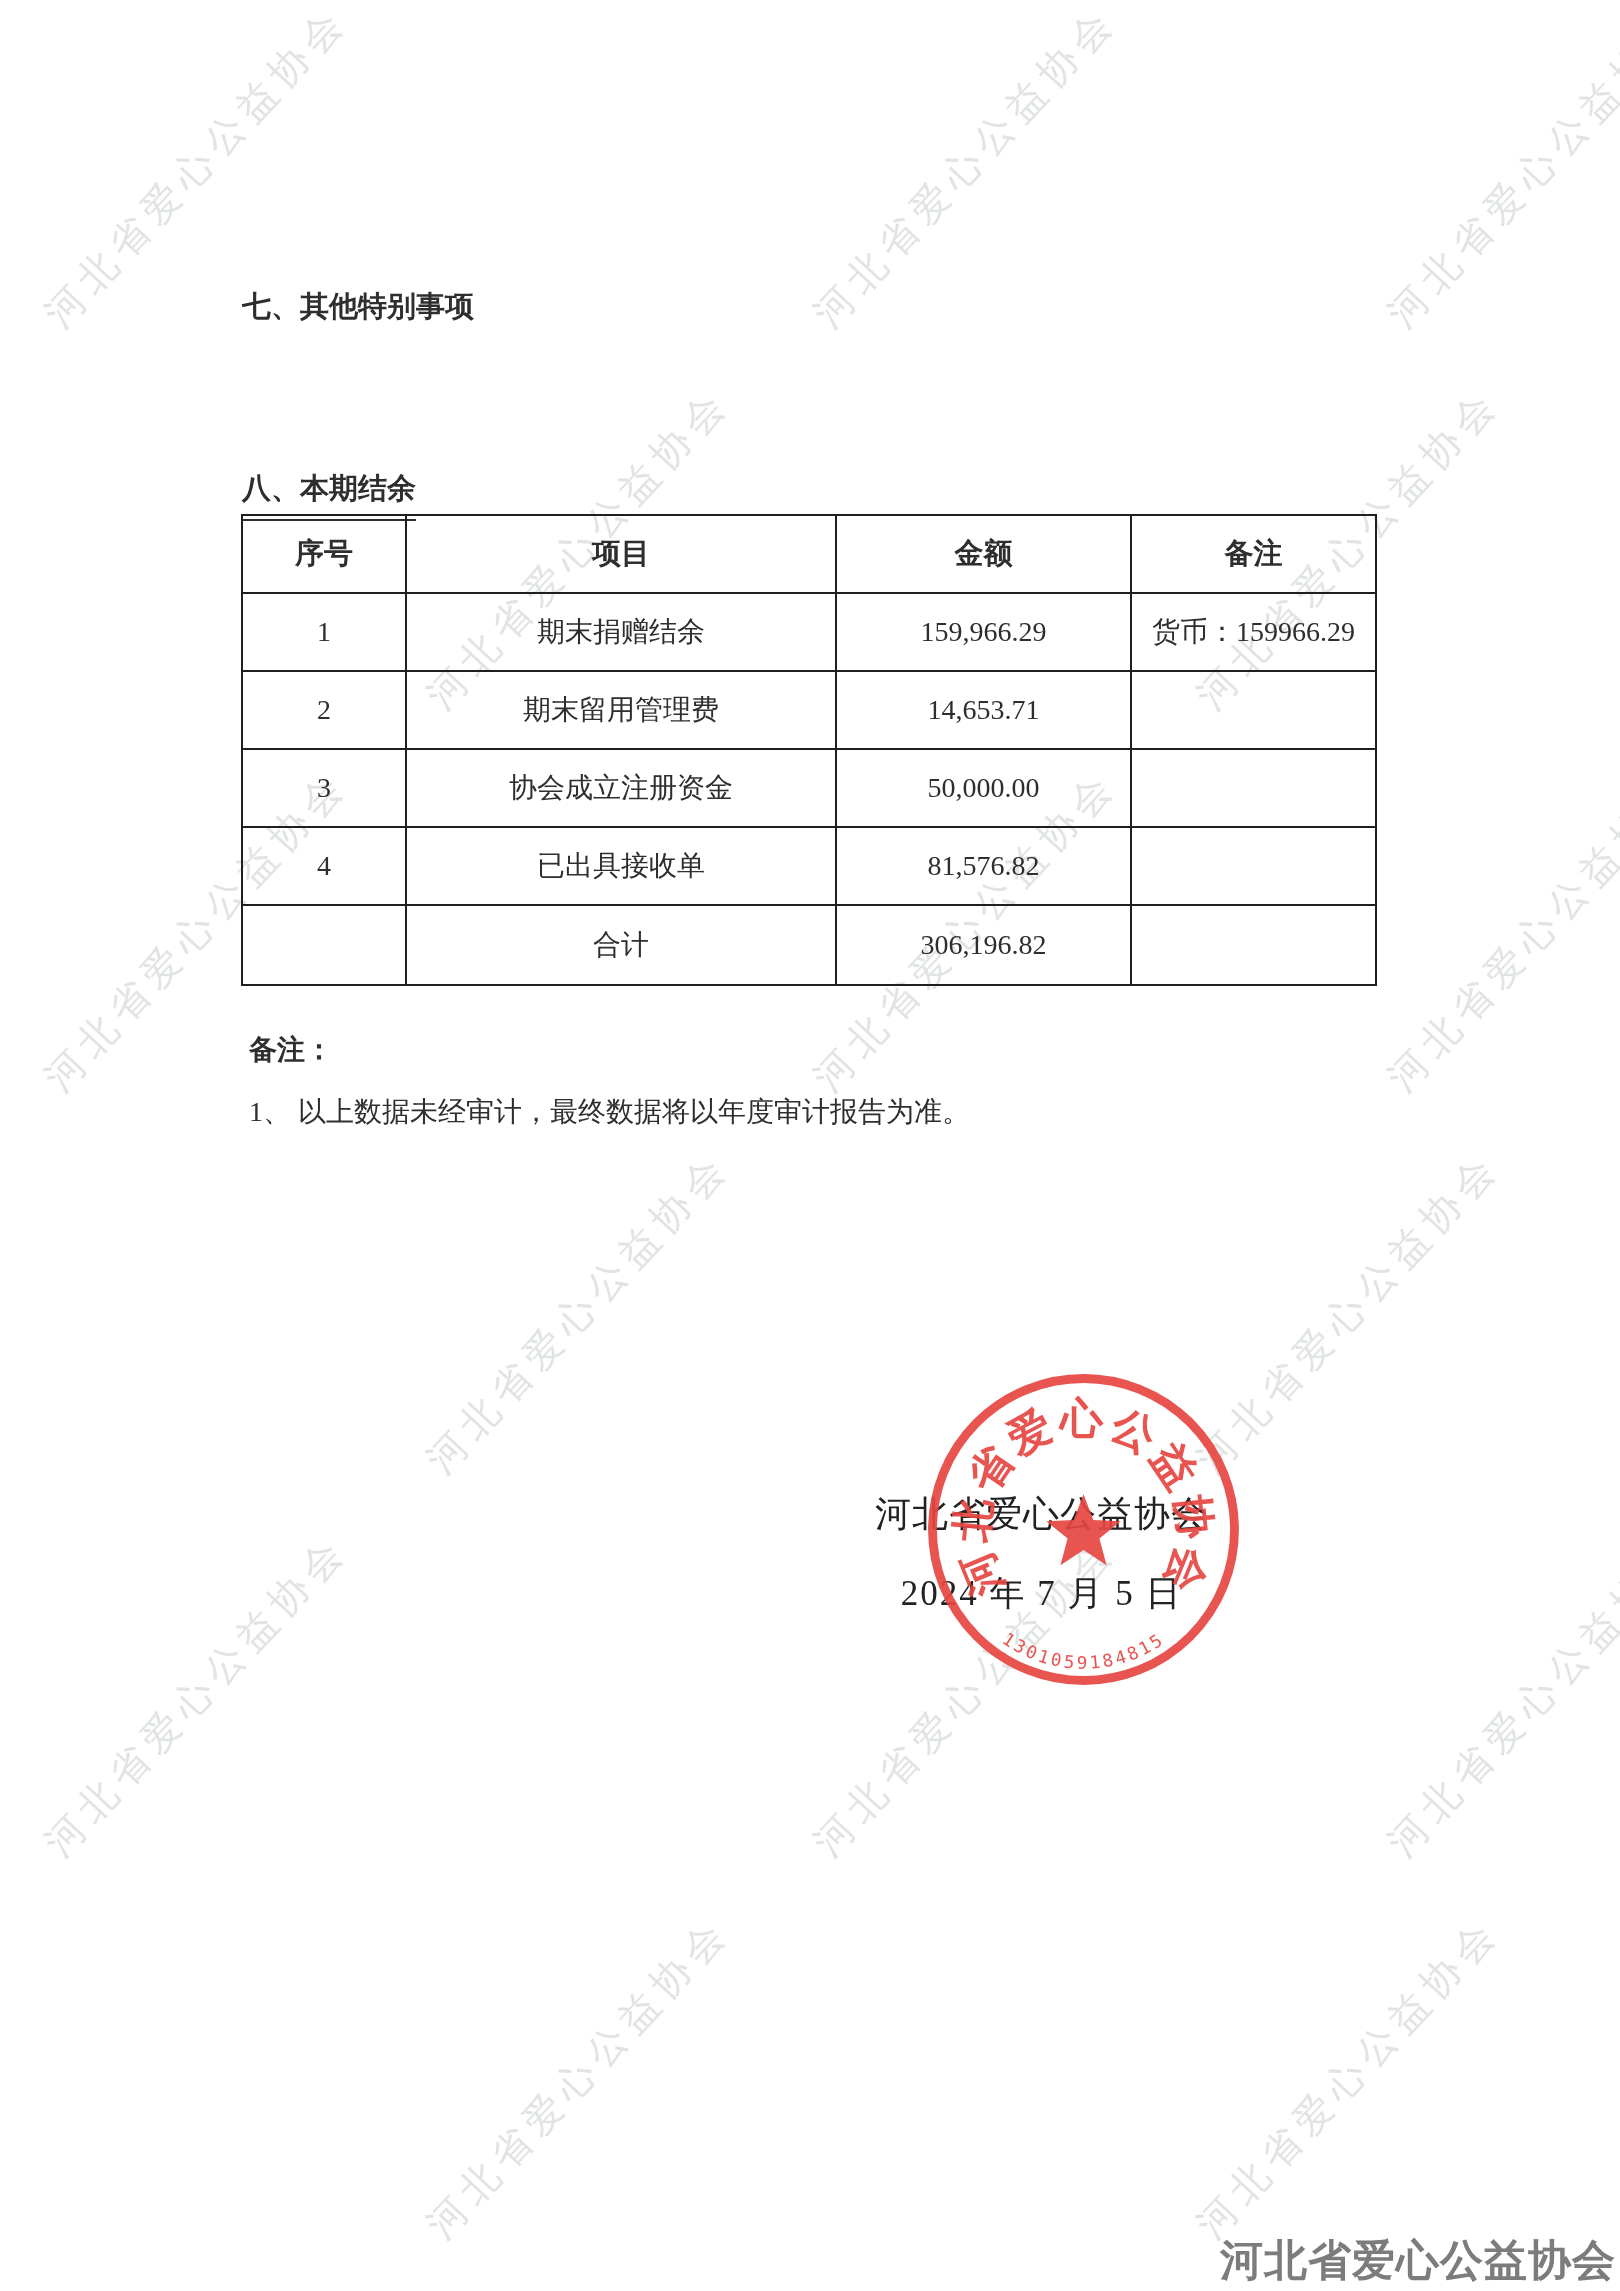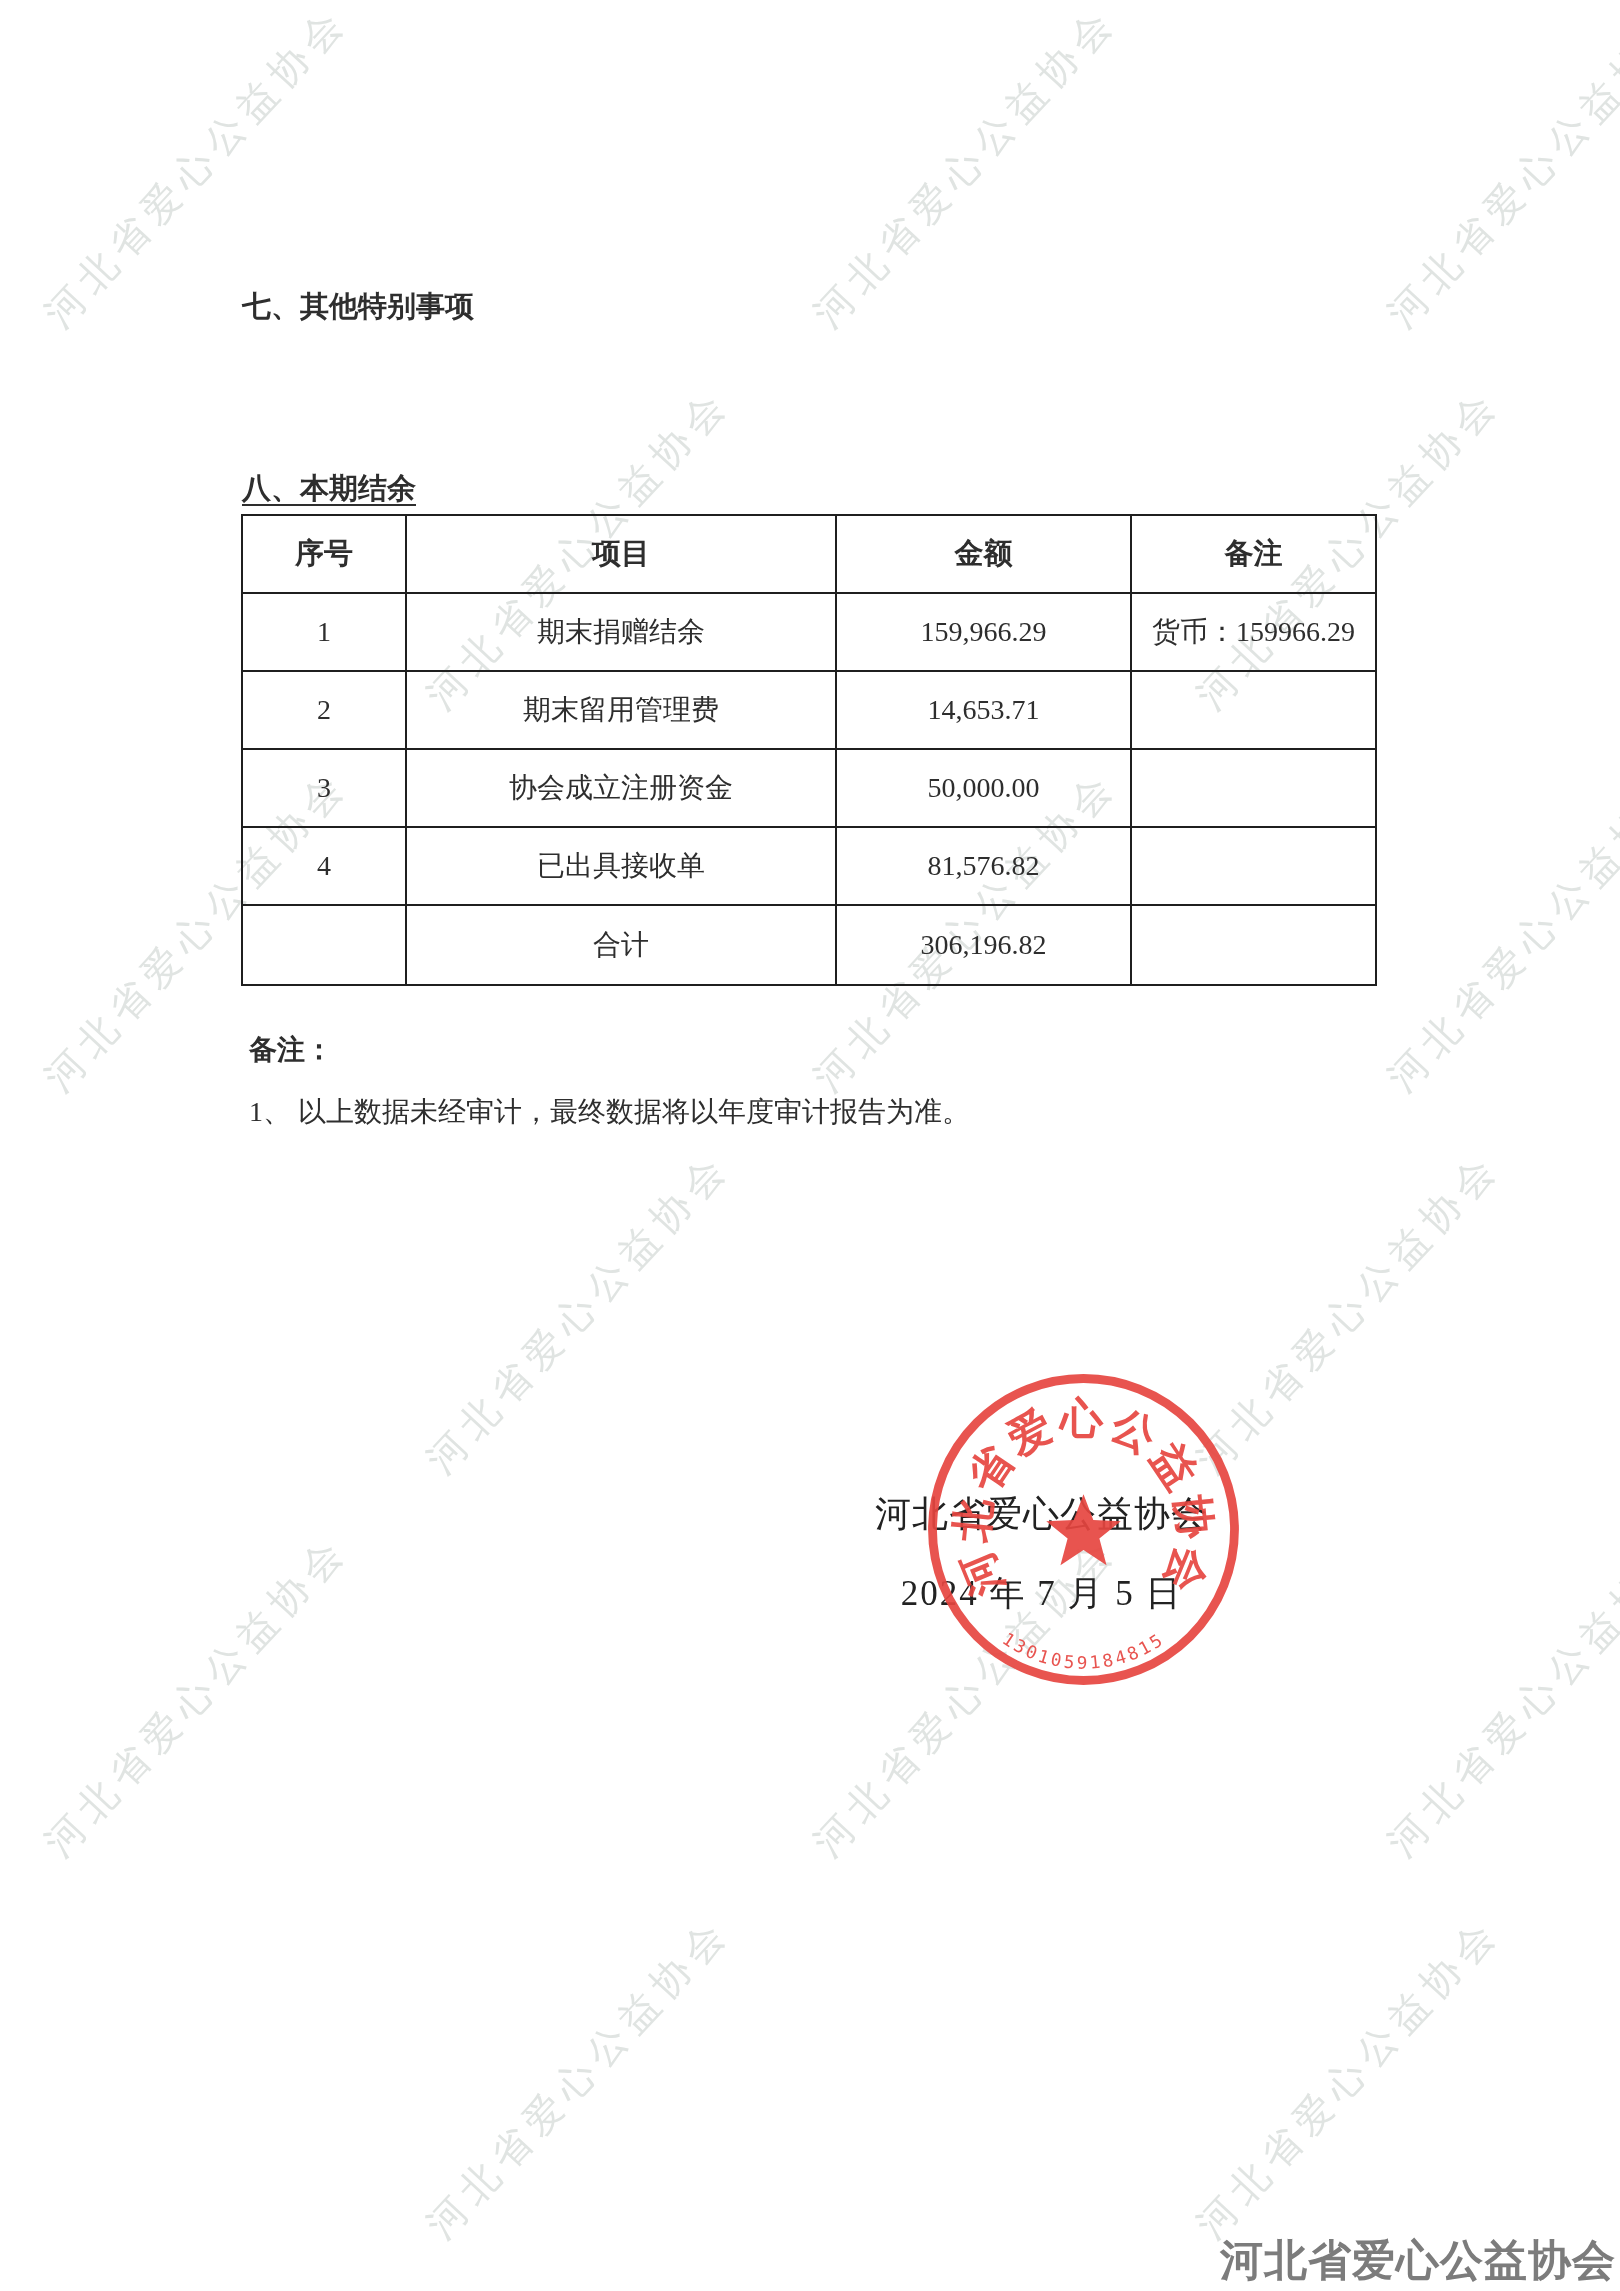--- a/index.html
+++ b/index.html
@@ -23,21 +23,21 @@
     font-family:"Liberation Sans","DejaVu Sans",sans-serif;
     font-size:39px;letter-spacing:7.8px;white-space:nowrap;
     color:var(--wm-color);
   }
   
   #content{position:absolute;inset:0;z-index:2;}
   .h-sec{
     font-family:"Liberation Sans","DejaVu Sans",sans-serif;
     font-weight:bold;font-size:29px;color:var(--ink);white-space:nowrap;
   }
-  .underlined{border-bottom:2px solid var(--ink);padding-bottom:0;}
+  .underlined{border-bottom:2px solid var(--ink);padding-bottom:15px;}
   .para{
     font-size:28px;line-height:78px;text-align:justify;
     text-indent:2em;color:var(--ink);
   }
   
   table#balance-table{
     border-collapse:collapse;table-layout:fixed;width:1134px;
     font-size:28px;color:var(--ink);
   }
   #balance-table td,#balance-table th{

